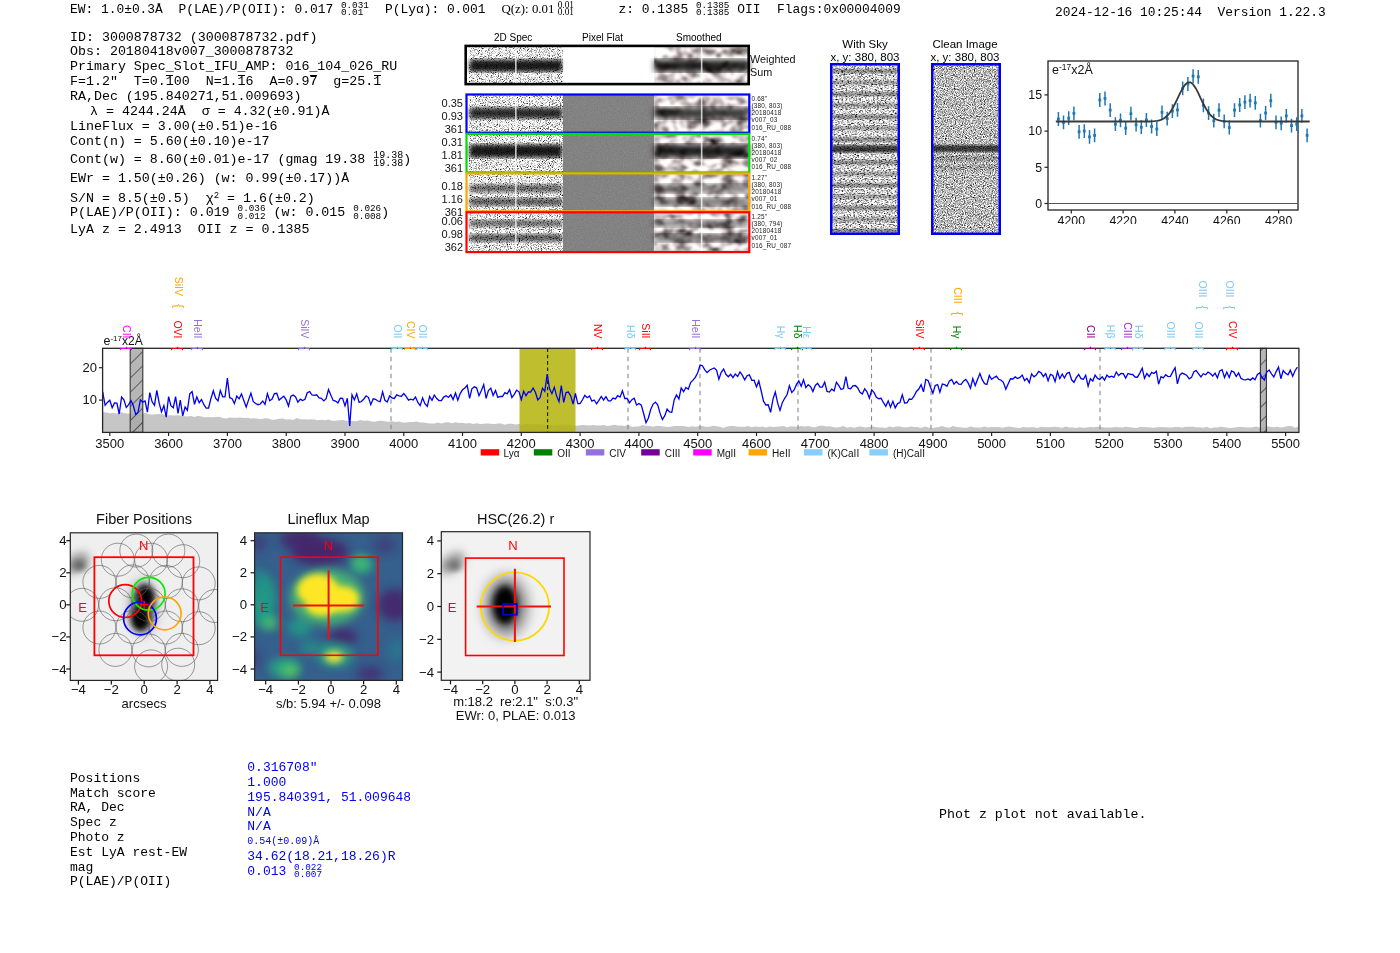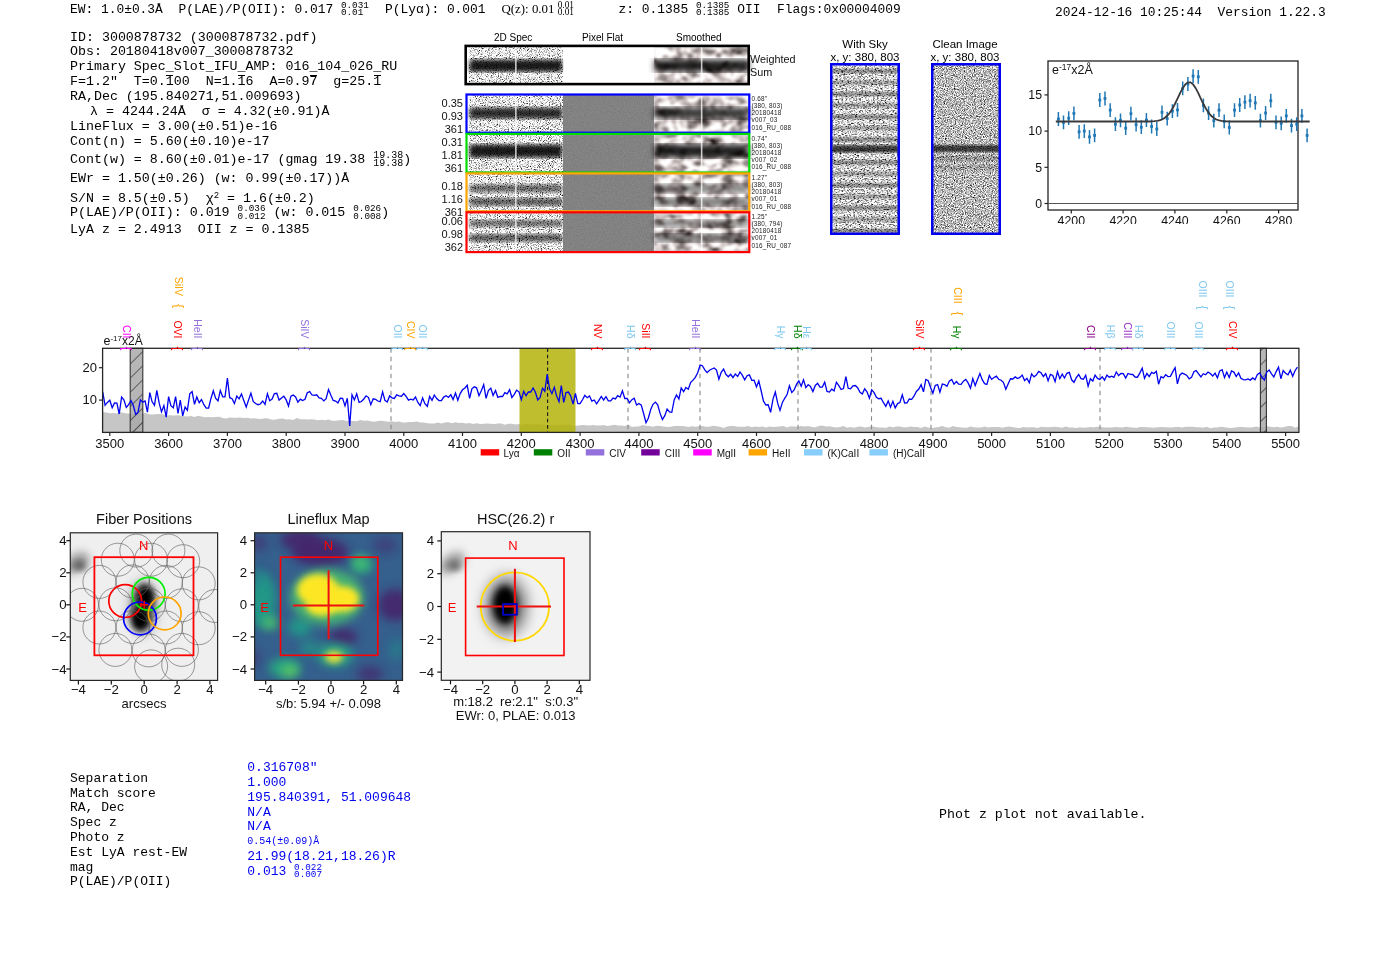--- a/index.html
+++ b/index.html
@@ -31,35 +31,35 @@
     <div class="" style="position:absolute;left:435px;top:96.5px;font-family:'Liberation Sans',sans-serif;font-size:11px;line-height:12px;white-space:pre;color:#000;width:28px;text-align:right;line-height:13.2px;white-space:normal;color:#111">0.35<br>0.93<br>361</div>
     <div class="" style="position:absolute;left:435px;top:136px;font-family:'Liberation Sans',sans-serif;font-size:11px;line-height:12px;white-space:pre;color:#000;width:28px;text-align:right;line-height:13.2px;white-space:normal;color:#111">0.31<br>1.81<br>361</div>
     <div class="" style="position:absolute;left:435px;top:180px;font-family:'Liberation Sans',sans-serif;font-size:11px;line-height:12px;white-space:pre;color:#000;width:28px;text-align:right;line-height:13.2px;white-space:normal;color:#111">0.18<br>1.16<br>361</div>
     <div class="" style="position:absolute;left:435px;top:214.5px;font-family:'Liberation Sans',sans-serif;font-size:11px;line-height:12px;white-space:pre;color:#000;width:28px;text-align:right;line-height:13.2px;white-space:normal;color:#111">0.06<br>0.98<br>362</div>
     <div class="" style="position:absolute;left:751.5px;top:95px;font-family:'Liberation Sans',sans-serif;font-size:6.4px;line-height:7.4px;white-space:pre;color:#000;line-height:7.15px;white-space:normal;color:#222;letter-spacing:0.2px">0.68"<br>(380, 803)<br>20180418<br>v007_03<br>016_RU_088</div>
     <div class="" style="position:absolute;left:751.5px;top:134.5px;font-family:'Liberation Sans',sans-serif;font-size:6.4px;line-height:7.4px;white-space:pre;color:#000;line-height:7.15px;white-space:normal;color:#222;letter-spacing:0.2px">0.74"<br>(380, 803)<br>20180418<br>v007_02<br>016_RU_088</div>
     <div class="" style="position:absolute;left:751.5px;top:174px;font-family:'Liberation Sans',sans-serif;font-size:6.4px;line-height:7.4px;white-space:pre;color:#000;line-height:7.15px;white-space:normal;color:#222;letter-spacing:0.2px">1.27"<br>(380, 803)<br>20180418<br>v007_01<br>016_RU_088</div>
     <div class="" style="position:absolute;left:751.5px;top:213px;font-family:'Liberation Sans',sans-serif;font-size:6.4px;line-height:7.4px;white-space:pre;color:#000;line-height:7.15px;white-space:normal;color:#222;letter-spacing:0.2px">1.25"<br>(380, 794)<br>20180418<br>v007_01<br>016_RU_087</div>
     <div class="" style="position:absolute;left:830px;top:38px;font-family:'Liberation Sans',sans-serif;font-size:11.5px;line-height:12.5px;white-space:pre;color:#000;text-align:center;line-height:12.5px;width:70px">With Sky<br>x, y: 380, 803</div>
     <div class="" style="position:absolute;left:929px;top:38px;font-family:'Liberation Sans',sans-serif;font-size:11.5px;line-height:12.5px;white-space:pre;color:#000;text-align:center;line-height:12.5px;width:72px">Clean Image<br>x, y: 380, 803</div>
-    <div class="" style="position:absolute;left:70px;top:771.9px;font-family:'Liberation Mono',monospace;font-size:13px;line-height:14px;white-space:pre;color:#000;">Separation</div>
+    <div class="" style="position:absolute;left:70px;top:771.9px;font-family:'Liberation Mono',monospace;font-size:13px;line-height:14px;white-space:pre;color:#000;">Positions</div>
     <div class="" style="position:absolute;left:70px;top:786.67px;font-family:'Liberation Mono',monospace;font-size:13px;line-height:14px;white-space:pre;color:#000;">Match score</div>
     <div class="" style="position:absolute;left:70px;top:801.4399999999999px;font-family:'Liberation Mono',monospace;font-size:13px;line-height:14px;white-space:pre;color:#000;">RA, Dec</div>
     <div class="" style="position:absolute;left:70px;top:816.21px;font-family:'Liberation Mono',monospace;font-size:13px;line-height:14px;white-space:pre;color:#000;">Spec z</div>
     <div class="" style="position:absolute;left:70px;top:830.98px;font-family:'Liberation Mono',monospace;font-size:13px;line-height:14px;white-space:pre;color:#000;">Photo z</div>
     <div class="" style="position:absolute;left:70px;top:845.75px;font-family:'Liberation Mono',monospace;font-size:13px;line-height:14px;white-space:pre;color:#000;">Est LyA rest-EW</div>
     <div class="" style="position:absolute;left:70px;top:860.52px;font-family:'Liberation Mono',monospace;font-size:13px;line-height:14px;white-space:pre;color:#000;">mag</div>
     <div class="" style="position:absolute;left:70px;top:875.29px;font-family:'Liberation Mono',monospace;font-size:13px;line-height:14px;white-space:pre;color:#000;">P(LAE)/P(OII)</div>
     <div class="" style="position:absolute;left:247.3px;top:761.3px;font-family:'Liberation Mono',monospace;font-size:13px;line-height:14px;white-space:pre;color:#0000ee;">0.316708"</div>
     <div class="" style="position:absolute;left:247.3px;top:776.0699999999999px;font-family:'Liberation Mono',monospace;font-size:13px;line-height:14px;white-space:pre;color:#0000ee;">1.000</div>
     <div class="" style="position:absolute;left:247.3px;top:790.8399999999999px;font-family:'Liberation Mono',monospace;font-size:13px;line-height:14px;white-space:pre;color:#0000ee;">195.840391, 51.009648</div>
     <div class="" style="position:absolute;left:247.3px;top:805.6099999999999px;font-family:'Liberation Mono',monospace;font-size:13px;line-height:14px;white-space:pre;color:#0000ee;">N/A</div>
     <div class="" style="position:absolute;left:247.3px;top:820.38px;font-family:'Liberation Mono',monospace;font-size:13px;line-height:14px;white-space:pre;color:#0000ee;">N/A</div>
     <div class="" style="position:absolute;left:247.3px;top:835.15px;font-family:'Liberation Mono',monospace;font-size:10px;line-height:14px;white-space:pre;color:#0000ee;">0.54(±0.09)Å</div>
-    <div class="" style="position:absolute;left:247.3px;top:849.92px;font-family:'Liberation Mono',monospace;font-size:13px;line-height:14px;white-space:pre;color:#0000ee;">21.99(18.21,18.26)R</div>
+    <div class="" style="position:absolute;left:247.3px;top:849.92px;font-family:'Liberation Mono',monospace;font-size:13px;line-height:14px;white-space:pre;color:#0000ee;">34.62(18.21,18.26)R</div>
     <div class="" style="position:absolute;left:247.3px;top:864.6899999999999px;font-family:'Liberation Mono',monospace;font-size:13px;line-height:14px;white-space:pre;color:#0000ee;">0.013 <span style="display:inline-block;vertical-align:top;position:relative;top:-1px;font-size:9.3px;line-height:7.626px;">0.022<br>0.007</span></div>
     <div class="" style="position:absolute;left:939px;top:808.2px;font-family:'Liberation Mono',monospace;font-size:13.3px;line-height:14.3px;white-space:pre;color:#000;">Phot z plot not available.</div>
 <svg style="position:absolute;left:443px;top:30px" width="357" height="228">
       <defs>
         <filter id="fgrain" x="0%" y="0%" width="100%" height="100%" color-interpolation-filters="sRGB">
           <feTurbulence type="fractalNoise" baseFrequency="0.9" numOctaves="2" seed="7" stitchTiles="stitch"></feTurbulence>
           <feColorMatrix type="matrix" values="1.5 1.5 1.5 0 -1.32 1.5 1.5 1.5 0 -1.32 1.5 1.5 1.5 0 -1.32 0 0 0 0 1"></feColorMatrix>
         </filter>
         <filter id="fsmooth" x="0%" y="0%" width="100%" height="100%" color-interpolation-filters="sRGB">
           <feTurbulence type="fractalNoise" baseFrequency="0.085 0.125" numOctaves="2" seed="11" stitchTiles="stitch"></feTurbulence>

